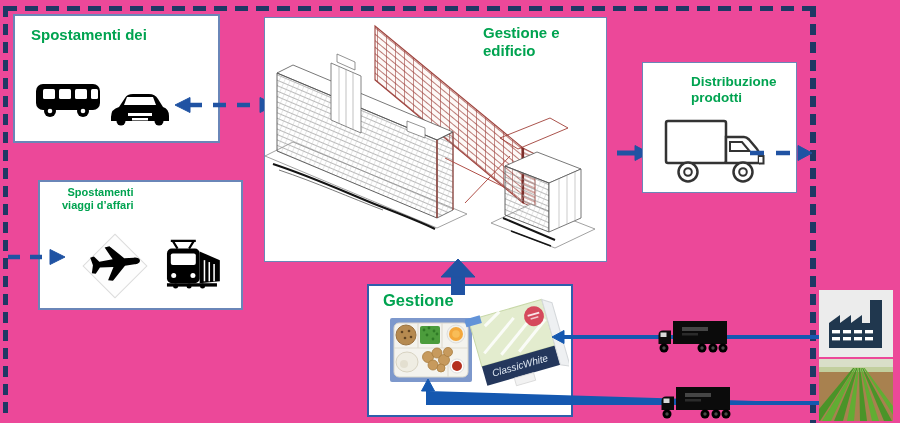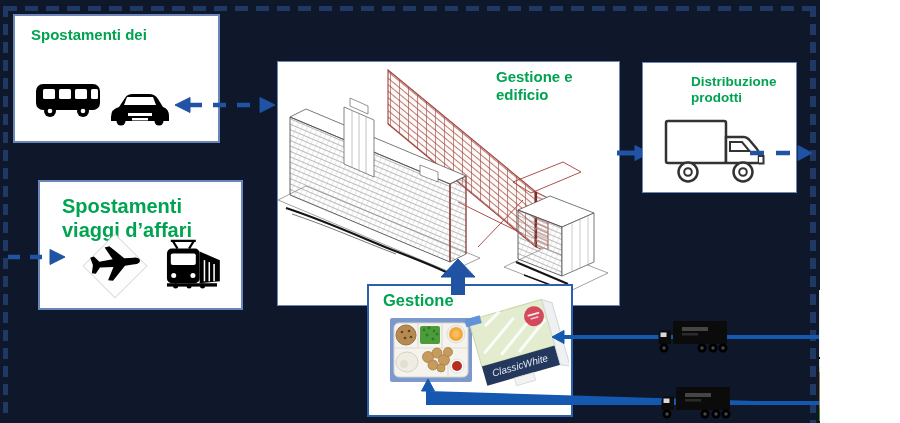--- a/index.html
+++ b/index.html
@@ -1,17 +1,17 @@
 <!DOCTYPE html>
 <html style="--green: #00a350; --navy: #1f3864; --blue_arrow: #2053a3; --blue_line: #1558b0; --box_border: #6a86b8; --supplies_border: #2e5fac; --factory_bg: #ececec; --factory_fill: #20374e;"><head>
 <meta charset="utf-8">
 <style>
   html,body{margin:0;padding:0;background:#fff;}
   .canvas{
-    position:relative;width:820px;height:423px;background:#0f172a;overflow:hidden;
+    position:relative;width:900px;height:423px;background:#ec4899;overflow:hidden;
     font-family:"Liberation Sans",sans-serif;
   }
   .abs{position:absolute;}
   
   .dash-h{background:repeating-linear-gradient(90deg,var(--navy,#1f3864) 0 13px,transparent 13px 21px);}
   .dash-v{background:repeating-linear-gradient(180deg,var(--navy,#1f3864) 0 11px,transparent 11px 18px);}
   
   .box{position:absolute;background:#fff;border:2px solid var(--box_border,#6a86b8);box-sizing:border-box;}
   .box.thin{border-width:1.5px;}
   .box.supplies{border:2.5px solid var(--supplies_border,#2e5fac);}
@@ -56,21 +56,21 @@
     </svg>
   </div>
 
   <svg class="abs" style="left:174px;top:96px;" width="102" height="18" viewBox="0 0 102 18">
     <line class="arrow" x1="15" y1="9" x2="87" y2="9" stroke-width="4.5" stroke-dasharray="13 11" fill="none"></line>
     <polygon class="arrow" points="16,1.5 1,9 16,16.5"></polygon>
     <polygon class="arrow" points="86,1.5 101,9 86,16.5"></polygon>
   </svg>
 
   <div class="box" style="left:38px;top:180px;width:205px;height:130px;">
-    <div class="glabel" style="left:22px;top:12px;font-size:20px;">
+    <div class="glabel" style="left:22px;top:4px;font-size:11px;text-align:right;">
       <div>Spostamenti</div>
       <div>viaggi d’affari</div>
     </div>
     <div class="diamond" style="left:52px;top:61px;width:44px;height:44px;"></div>
     <svg class="abs" style="left:48px;top:54px;" width="54" height="54" viewBox="0 0 56 56">
       <g transform="rotate(-6 28 28)">
         <path fill="#000" d="M54,28 C54,25.5 51,24.5 48,24.5 L38,24 L24,10 L19,11 L26,24 L12,25 L7,19 L3,20 L5,28 L3,36 L7,37 L12,31 L26,32 L19,45 L24,46 L38,32 L48,31.5 C51,31.5 54,30.5 54,28 Z"></path>
       </g>
     </svg>
     <svg class="abs" style="left:119px;top:57px;" width="64" height="50" viewBox="0 0 66 52">
@@ -88,21 +88,21 @@
       <circle cx="31" cy="49" r="2.6" fill="#000"></circle>
       <circle cx="45" cy="49" r="2.6" fill="#000"></circle>
     </svg>
   </div>
 
   <svg class="abs" style="left:6px;top:248px;" width="62" height="18" viewBox="0 0 62 18">
     <line class="arrow" x1="2" y1="9" x2="44" y2="9" stroke-width="4.5" stroke-dasharray="12 10" fill="none"></line>
     <polygon class="arrow" points="44,1.5 59,9 44,16.5"></polygon>
   </svg>
 
-  <div class="box thin" style="left:277px;top:17px;width:343px;height:245px;margin-top:44px;">
+  <div class="box thin" style="left:264px;top:17px;width:343px;height:245px;">
     <svg width="343" height="245" viewBox="0 0 343 245">
       <defs>
         <pattern id="hatch" width="5" height="5" patternUnits="userSpaceOnUse" patternTransform="rotate(23)">
           <path d="M0,2.5 H5" stroke="#8c8c8c" stroke-width="0.6"></path>
           <path d="M2.5,0 V5" stroke="#c2c2c2" stroke-width="0.4"></path>
         </pattern>
         <pattern id="rails" width="6" height="5" patternUnits="userSpaceOnUse" patternTransform="rotate(39.5)">
           <path d="M0,2.5 H6" stroke="#9d423c" stroke-width="0.7"></path>
         </pattern>
         <pattern id="posts" width="9" height="6" patternUnits="userSpaceOnUse">

